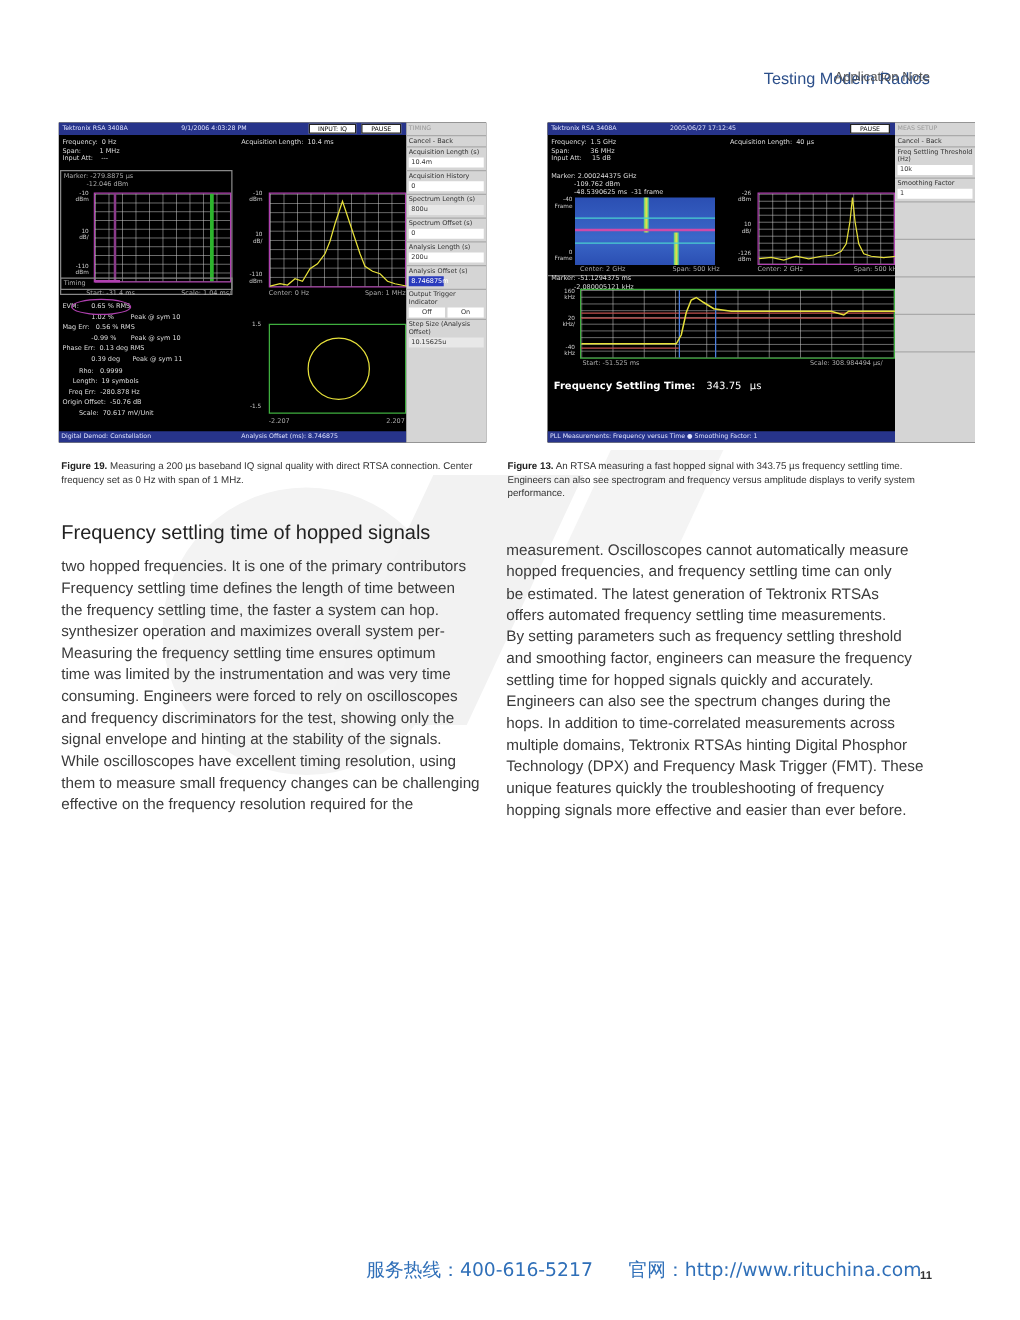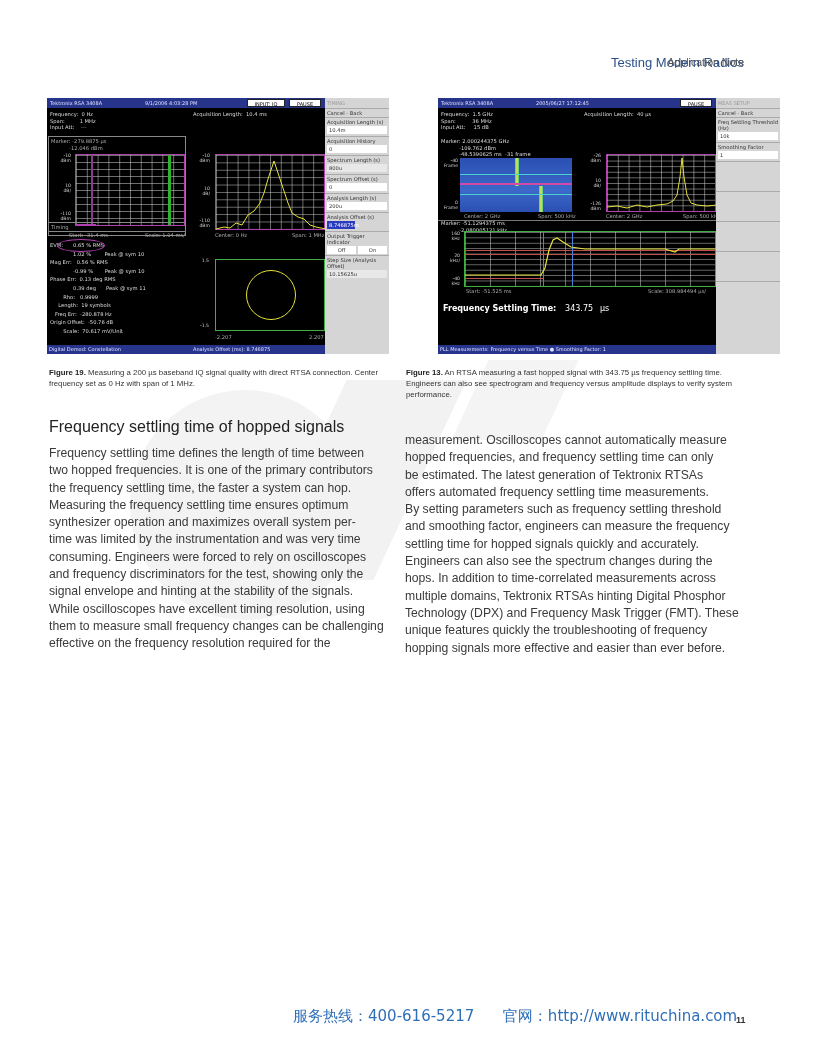--- a/index.html
+++ b/index.html
@@ -270,25 +270,25 @@
 <div class="caption" style="left:49px;width:345px;">
   <b>Figure 19.</b><span> Measuring a 200 µs baseband IQ signal quality with direct RTSA connection. Center frequency set as 0 Hz with span of 1 MHz.</span>
 </div>
 <div class="caption" style="left:406px;width:342px;">
   <b>Figure 13.</b><span> An RTSA measuring a fast hopped signal with 343.75 µs frequency settling time. Engineers can also see spectrogram and frequency versus amplitude displays to verify system performance.</span>
 </div>
 
 <div class="section-title">Frequency settling time of hopped signals</div>
 
 <div class="body-col" style="left:49px;top:445px;">
+  <p>two hopped frequencies. It is one of the primary contributors</p>
   <p>Frequency settling time defines the length of time between</p>
-  <p>two hopped frequencies. It is one of the primary contributors</p>
   <p>the frequency settling time, the faster a system can hop.</p>
+  <p>synthesizer operation and maximizes overall system per-</p>
   <p>Measuring the frequency settling time ensures optimum</p>
-  <p>synthesizer operation and maximizes overall system per-</p>
   <p>time was limited by the instrumentation and was very time</p>
   <p>consuming. Engineers were forced to rely on oscilloscopes</p>
   <p>and frequency discriminators for the test, showing only the</p>
   <p>signal envelope and hinting at the stability of the signals.</p>
   <p>While oscilloscopes have excellent timing resolution, using</p>
   <p>them to measure small frequency changes can be challenging</p>
   <p>effective on the frequency resolution required for the</p>
 </div>
 
 <div class="body-col" style="left:405px;top:432px;">

